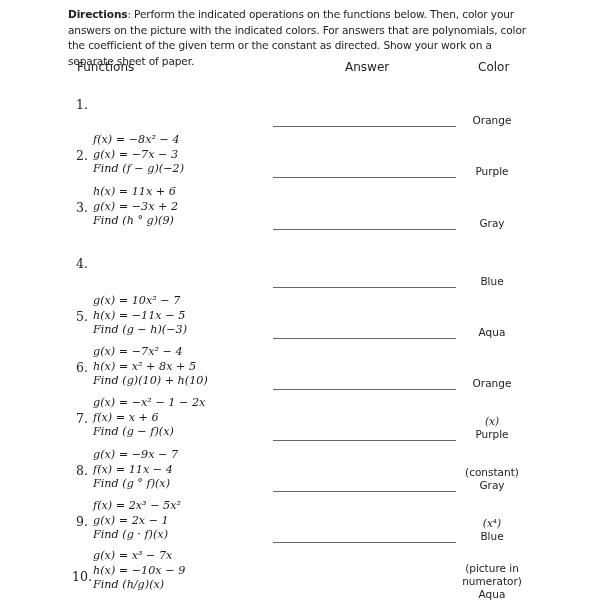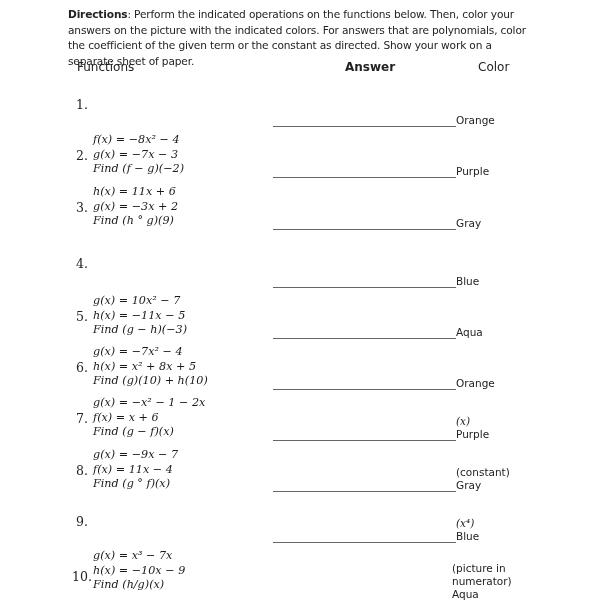--- a/index.html
+++ b/index.html
@@ -27,21 +27,21 @@
     }
     .directions b { font-weight: bold; }
     .hdr {
       position: absolute;
       top: 60px;
       font-size: 12px;
       font-weight: 500;
       color: #222;
     }
     .hdr-functions { left: 77px; }
-    .hdr-answer { left: 345px; font-weight: bold; }
+    .hdr-answer { left: 345px; }
     .hdr-color { left: 478px; }
 
     .item {
       position: absolute;
       left: 0;
       width: 600px;
       height: 52px;
     }
     .num {
       position: absolute;
@@ -66,21 +66,21 @@
       position: absolute;
       left: 273px;
       width: 183px;
       height: 0;
       border-top: 1px solid #666;
     }
     .color-cell {
       position: absolute;
       left: 456px;
       width: 72px;
-      text-align: left;
+      text-align: center;
       font-size: 10.5px;
       line-height: 13px;
       color: #222;
     }
     .color-hint { font-size: 10.5px; }
   </style>
 </head>
 <body>
 
 <div class="directions"><b>Directions</b><span>: Perform the indicated operations on the functions below.  Then, color your answers on the picture with the indicated colors. For answers that are polynomials, color the coefficient of the given term or the constant as directed.  Show your work on a separate sheet of paper.</span></div>
@@ -180,20 +180,25 @@
   </div>
   <div class="answer-line" style="top:43px"></div>
   <div class="color-cell" style="top:18px">
     <div class="color-hint">(constant)</div>
     <div>Gray</div>
   </div>
 </div>
 
 <div class="item" style="top:499px">
   <span class="num" style="top:15px">9.</span>
+  <div class="lines">
+    <div>f(x) = 2x³ − 5x²</div>
+    <div>g(x) = 2x − 1</div>
+    <div>Find (g · f)(x)</div>
+  </div>
   <div class="answer-line" style="top:43px"></div>
   <div class="color-cell" style="top:18px">
     <div class="color-hint" style="font-family:'DejaVu Serif',serif;font-style:italic;">(x⁴)</div>
     <div>Blue</div>
   </div>
 </div>
 
 <div class="item" style="top:549px">
   <span class="num" style="top:20px;left:72px">10.</span>
   <div class="lines">

